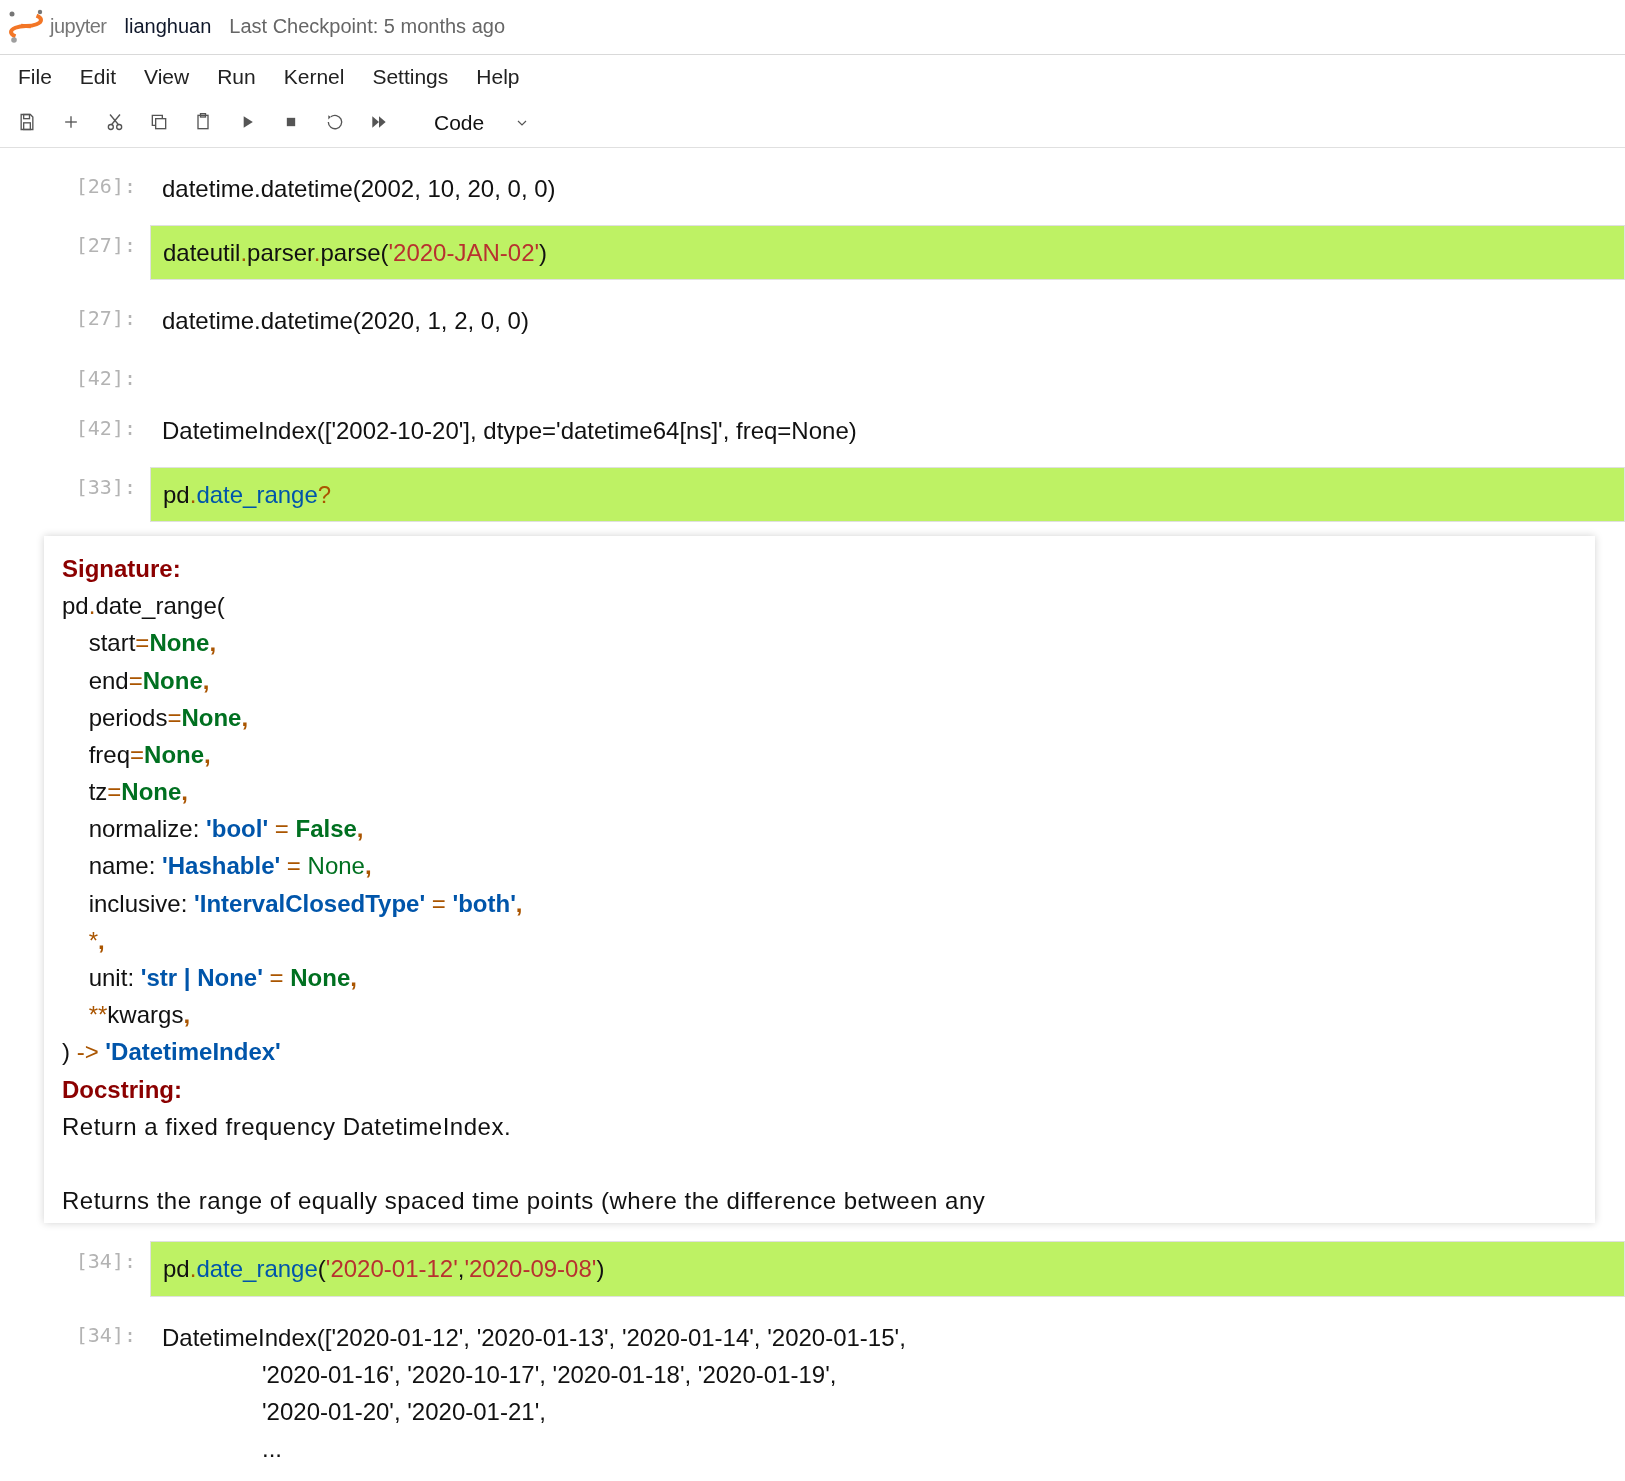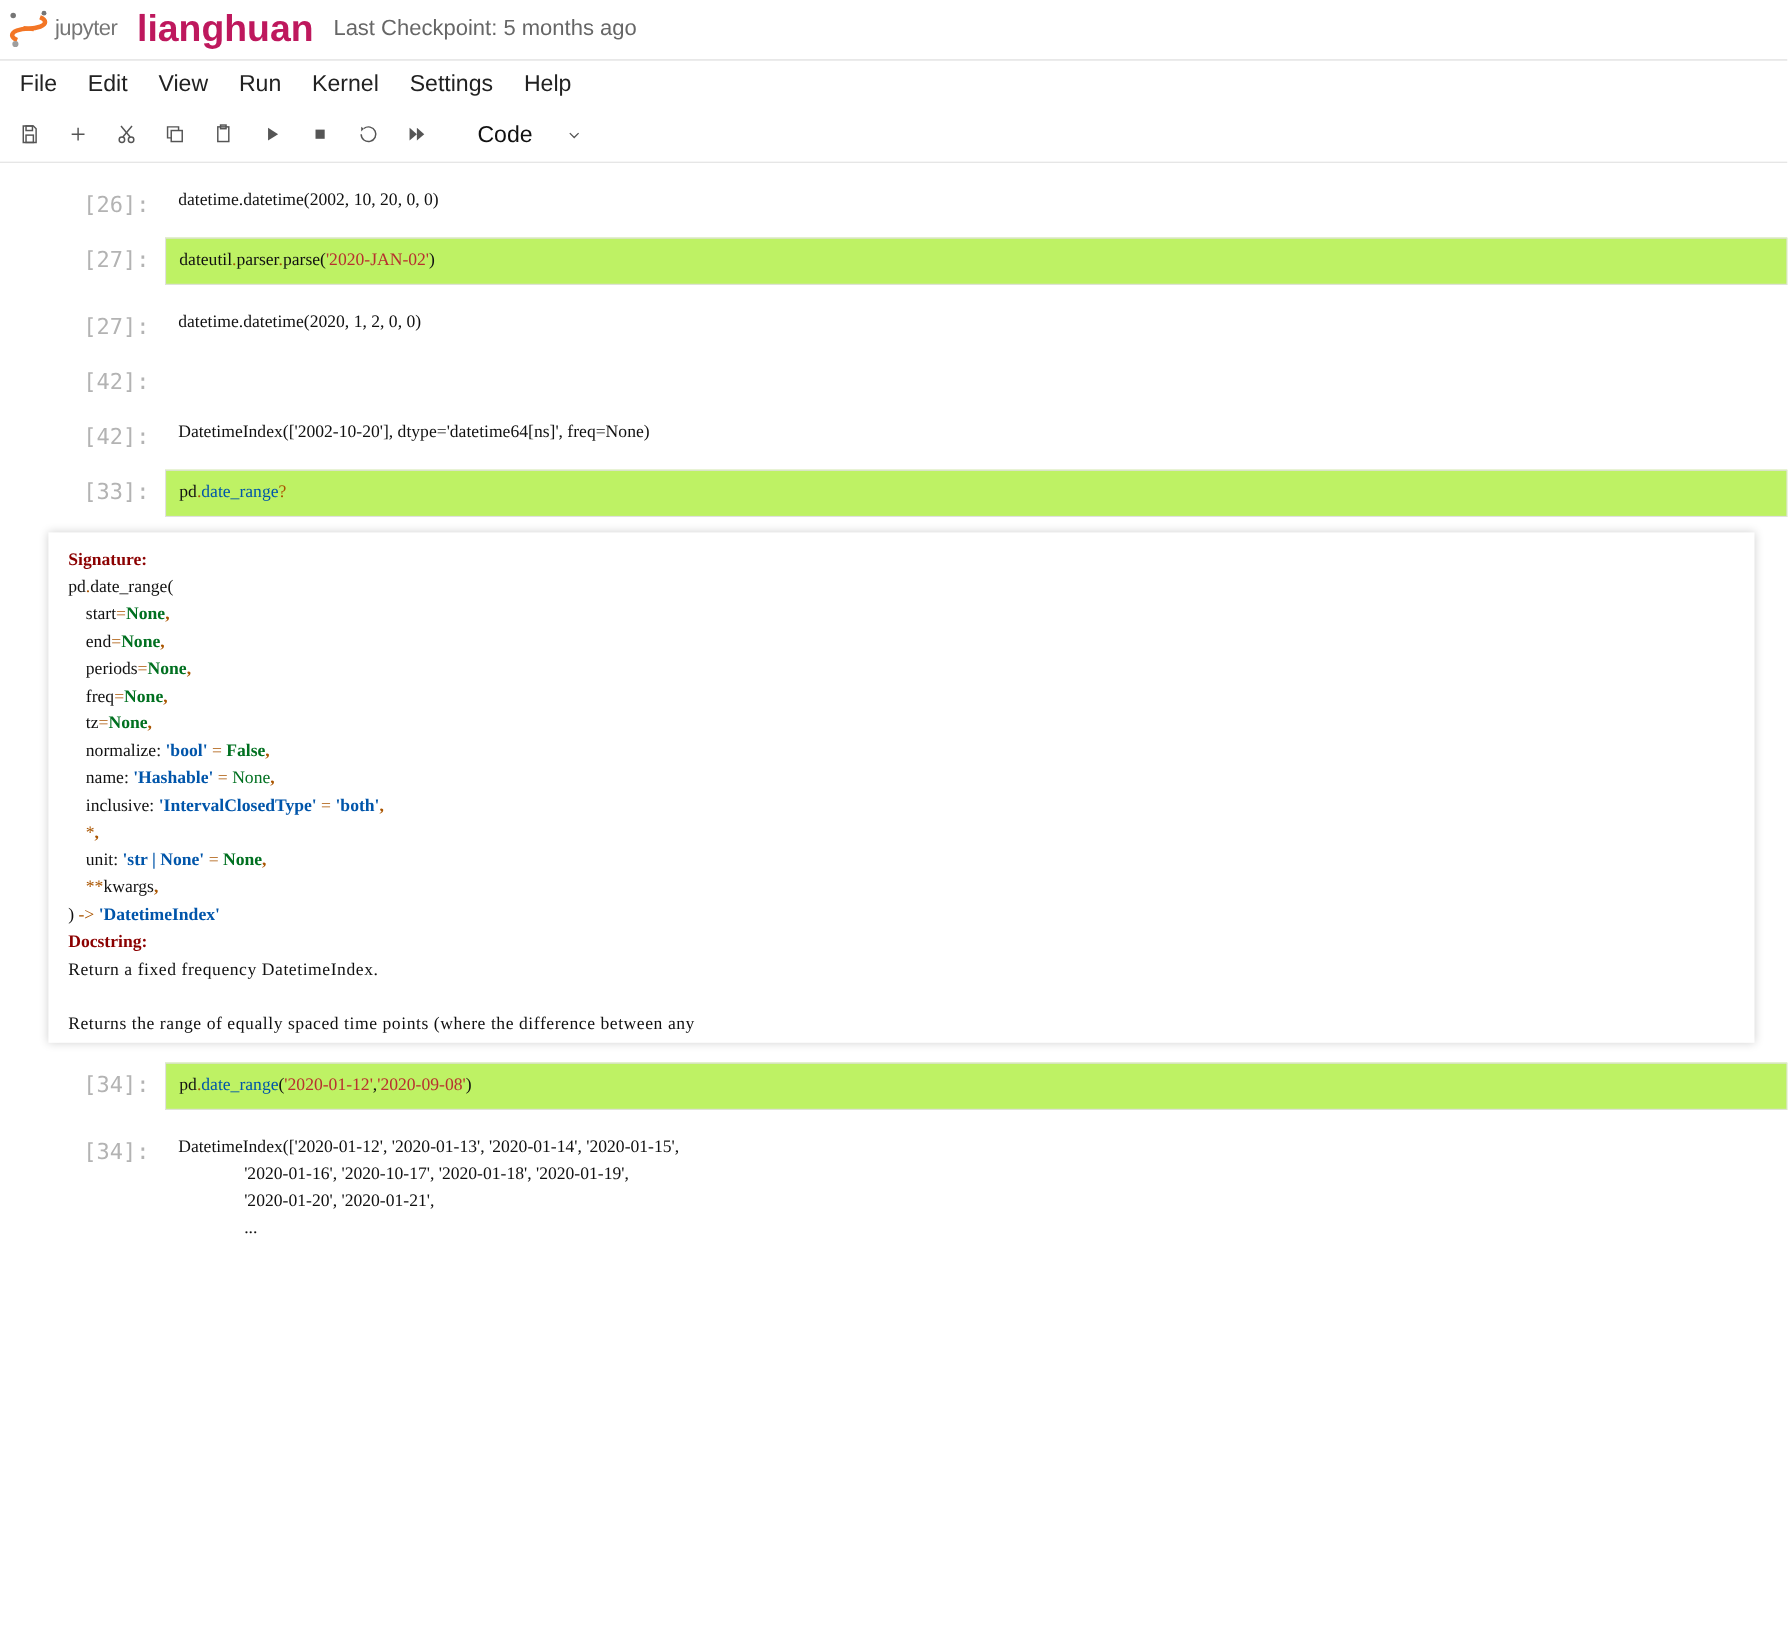--- a/index.html
+++ b/index.html
@@ -22,23 +22,23 @@
     align-items: center;
   }
   .jupyter-text {
     font-family: "Segoe UI", sans-serif;
     font-size: 20px;
     color: #767676;
     margin-left: 4px;
     letter-spacing: -0.5px;
   }
   .filename {
-    font-size: 34px;
-    color: #be185d;
-    font-weight: 700;
+    font-size: 20px;
+    color: #0f172a;
+    font-weight: 400;
   }
   .checkpoint {
     font-size: 20px;
     color: #666;
   }
   .menubar {
     display: flex;
     gap: 28px;
     padding: 10px 18px 12px 18px;
     font-size: 21px;
@@ -94,22 +94,22 @@
   .cell-body {
     flex: 1;
     min-width: 0;
   }
   .input-area {
     background: #bef264;
     border: 1px solid #e0e0e0;
     padding: 8px 12px;
   }
   .code, .output {
-    font-family: Liberation Serif, serif;
-    font-size: 16px;
+    font-family: Liberation Sans, sans-serif;
+    font-size: 24px;
     white-space: pre;
     line-height: 1.55;
     color: #111;
   }
   .output { padding: 4px 0 0 12px; }
   .c-blue { color: #0055aa; }
   .c-str { color: #b8312f; }
   .c-dot { color: #aa5500; }
   .c-hdr { color: #8b0000; font-weight: bold; }
   .c-kw  { color: #007020; font-weight: bold; }

